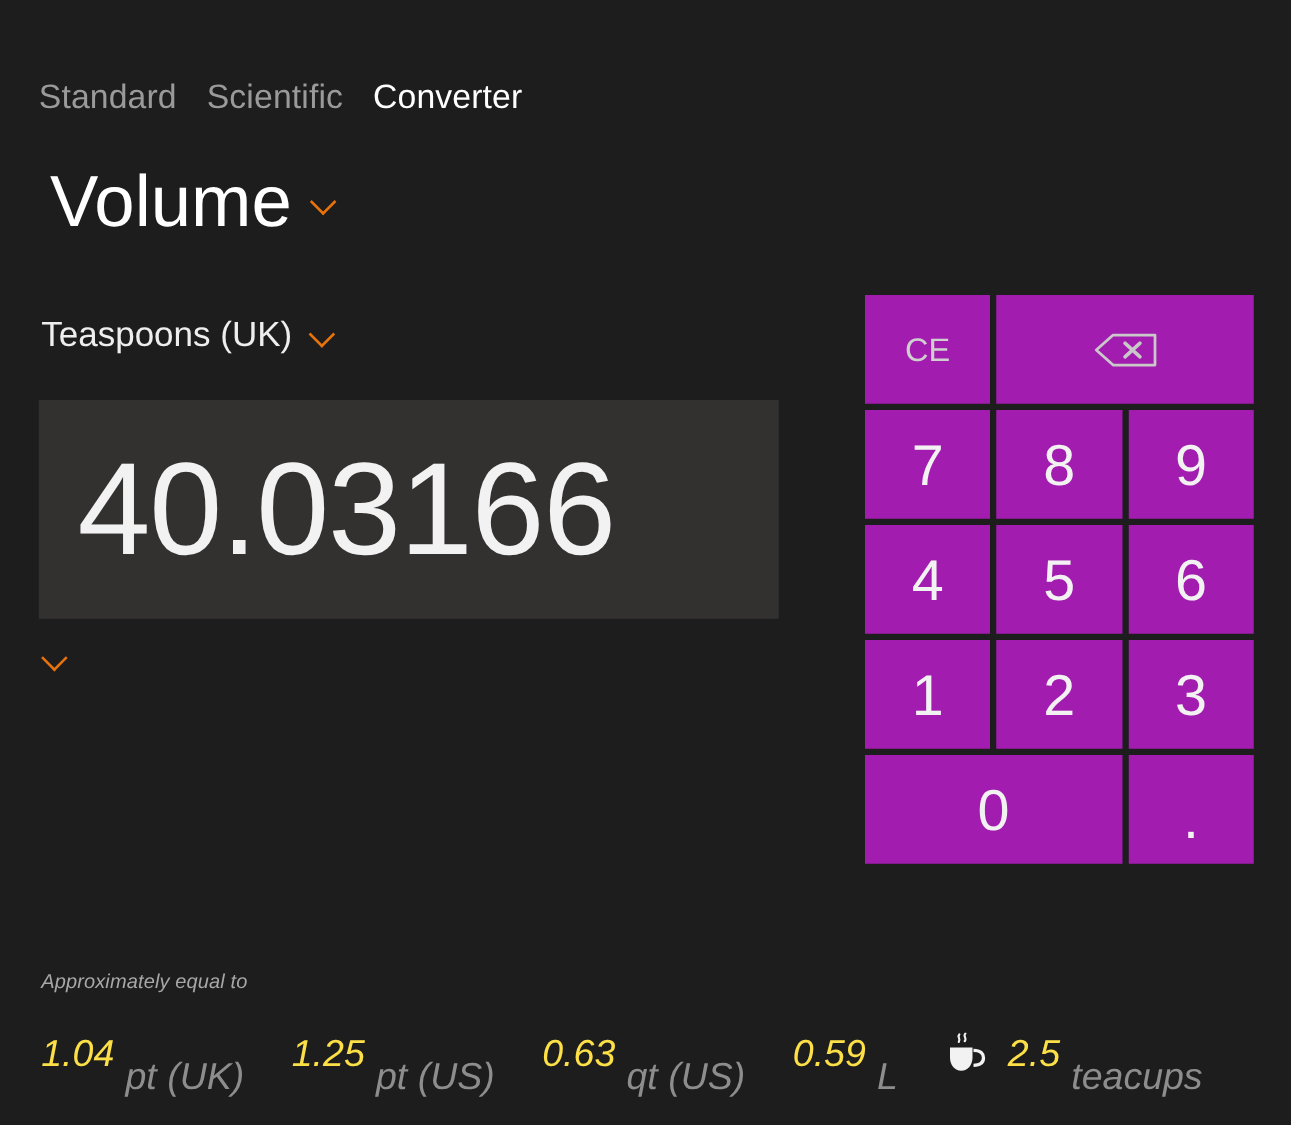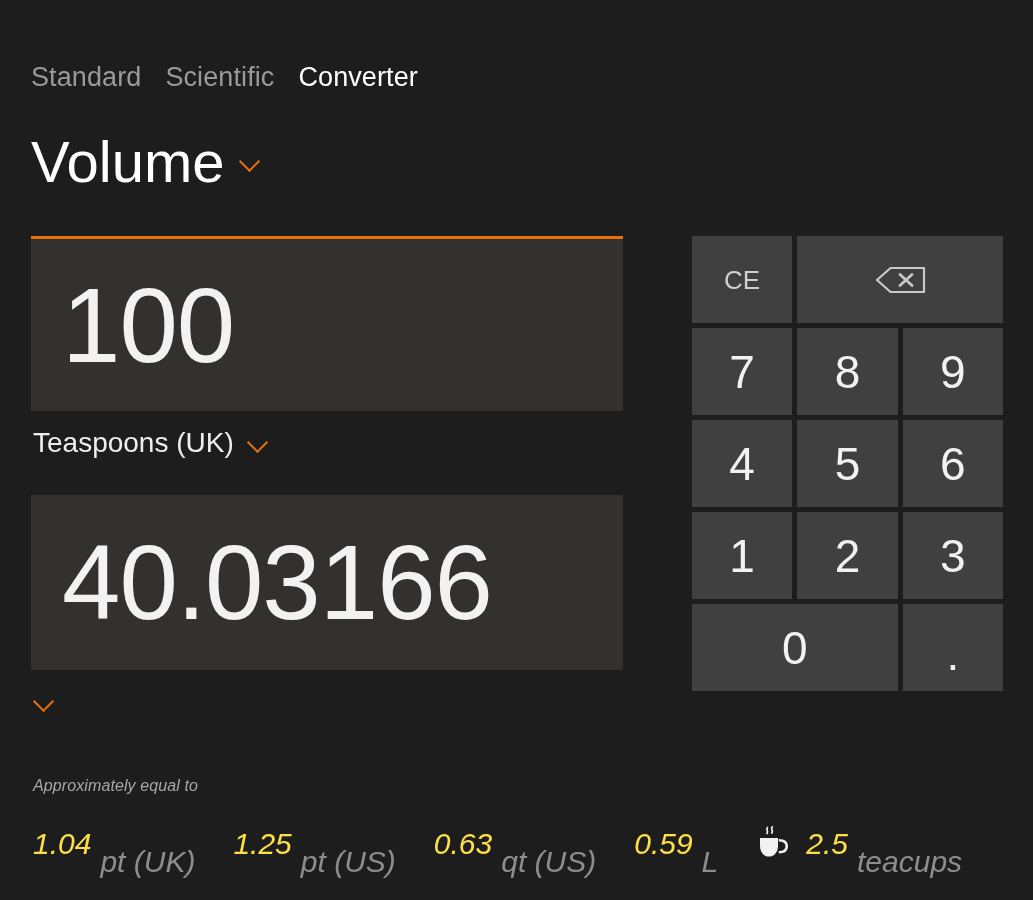--- a/index.html
+++ b/index.html
@@ -35,21 +35,21 @@
     white-space: nowrap;
     cursor: pointer;
   }
   .tab.active {
     color: #ffffff;
   }
 
   
   #category-row {
     position: absolute;
-    left: 31px;
+    left: 40px;
     top: 133px;
     display: flex;
     align-items: center;
     gap: 15px;
     cursor: pointer;
   }
   #category-title {
     font-size: 58px;
     font-weight: 300;
     line-height: 1;
@@ -178,21 +178,21 @@
     position: absolute;
     left: 692px;
     top: 236px;
     width: 311px;
     display: grid;
     grid-template-columns: repeat(3, 1fr);
     grid-template-rows: 87px 87px 87px 87px 87px;
     gap: 5px;
   }
   .key {
-    background: #404040;
+    background: #a21caf;
     border: none;
     outline: none;
     display: flex;
     align-items: center;
     justify-content: center;
     color: #f2f2f2;
     font-family: "Liberation Sans", sans-serif;
     font-size: 46px;
     font-weight: 300;
     line-height: 1;
@@ -226,23 +226,20 @@
   <div class="tab active">Converter</div>
 </div>
 
 <div id="category-row">
   <span id="category-title">Volume</span>
   <span class="chev"></span>
 </div>
 
 <div id="panel-left">
 
-  <div class="value-box active">
-    <span class="value-text">100</span>
-  </div>
   <div class="unit-row">
     <span class="unit-label">Teaspoons (UK)</span>
     <span class="chev"></span>
   </div>
 
   <div id="gap-spacer"></div>
 
   <div class="value-box">
     <span class="value-text">40.03166</span>
   </div>

